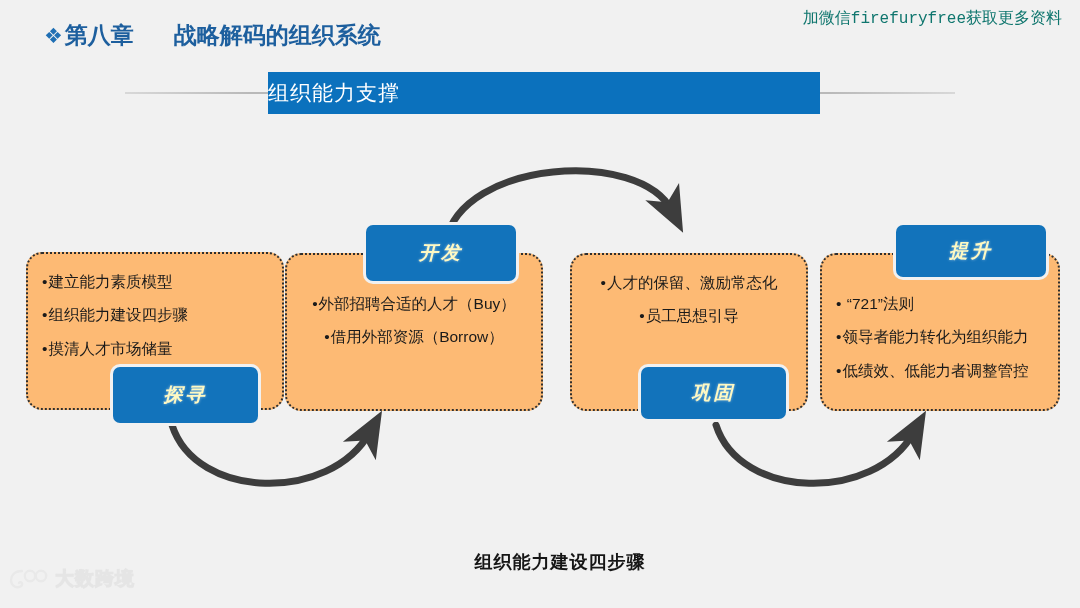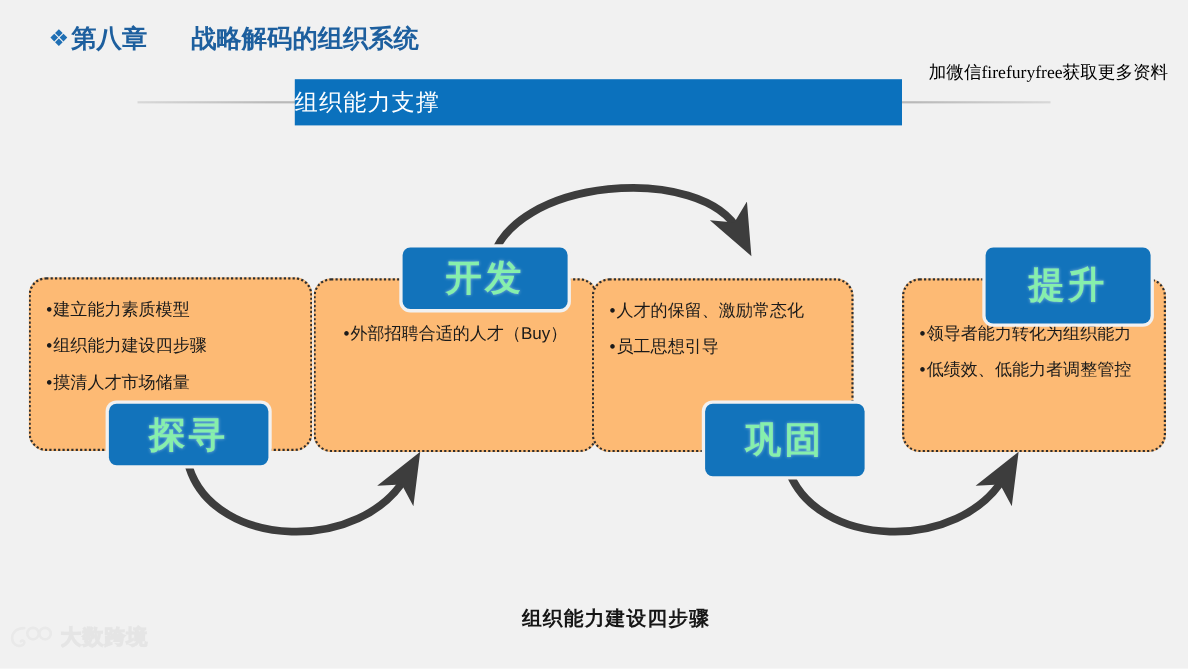--- a/index.html
+++ b/index.html
@@ -14,26 +14,25 @@
     background: #f1f1f1;
     overflow: hidden;
     font-family: "Liberation Sans", "DejaVu Sans", sans-serif;
   }
 
   
   .watermark {
     position: absolute;
     top: 8px;
     right: 18px;
-    font-family: Liberation Serif, serif;
+    font-family: Liberation Mono, monospace;
     font-size: 16px;
-    color: #000000;
+    color: #0f766e;
     letter-spacing: 0px;
     white-space: nowrap;
-    margin-top: 48px;
   }
 
   
   .chapter {
     position: absolute;
     left: 44px;
     top: 20px;
     display: flex;
     align-items: center;
     color: #1d5f9e;
@@ -114,25 +113,26 @@
   .step-tab {
     position: absolute;
     background: #1273bb;
     border-radius: 7px;
     box-shadow: 0 0 0 3px #f1f1f1;
     display: flex;
     align-items: center;
     justify-content: center;
   }
   .step-tab span {
-    color: #86efac;
-    font-size: 33px;
+    color: #fef9c3;
+    font-size: 19px;
     font-weight: 700;
     letter-spacing: 3px;
     text-shadow: 0 0 3px rgba(255,255,255,0.55);
+    font-style: italic;
   }
 
   
   .arrows {
     position: absolute;
     left: 0;
     top: 0;
     width: 1080px;
     height: 608px;
     pointer-events: none;
@@ -207,56 +207,58 @@
 
   <div class="card" style="left:26px; top:252px; width:258px; height:158px;">
     <div class="bullets" style="top:20px;">
       <ul>
         <li><span class="dot">•</span><span>建立能力素质模型</span></li>
         <li><span class="dot">•</span><span>组织能力建设四步骤</span></li>
         <li><span class="dot">•</span><span>摸清人才市场储量</span></li>
       </ul>
     </div>
   </div>
-  <div class="step-tab" style="left:99px; top:367px; width:145px; height:56px;">
+  <div class="step-tab" style="left:113px; top:367px; width:145px; height:56px;">
     <span>探寻</span>
   </div>
 
   <div class="card" style="left:285px; top:253px; width:258px; height:158px;">
     <div class="bullets" style="top:41px;text-align:center;">
       <ul>
         <li><span class="dot">•</span><span>外部招聘合适的人才（Buy）</span></li>
+        <li><span class="dot">•</span><span>借用外部资源（Borrow）</span></li>
       </ul>
     </div>
   </div>
   <div class="step-tab" style="left:366px; top:225px; width:150px; height:56px;">
     <span>开发</span>
   </div>
 
-  <div class="card" style="left:538px; top:253px; width:238px; height:158px;">
+  <div class="card" style="left:570px; top:253px; width:238px; height:158px;text-align:center;">
     <div class="bullets" style="top:20px;">
       <ul>
         <li><span class="dot">•</span><span>人才的保留、激励常态化</span></li>
         <li><span class="dot">•</span><span>员工思想引导</span></li>
       </ul>
     </div>
   </div>
-  <div class="step-tab" style="left:641px; top:367px; width:145px; height:66px;">
+  <div class="step-tab" style="left:641px; top:367px; width:145px; height:52px;">
     <span>巩固</span>
   </div>
 
   <div class="card" style="left:820px; top:253px; width:240px; height:158px;">
     <div class="bullets" style="top:41px;">
       <ul>
+        <li><span class="dot">•&nbsp;</span><span>“721”法则</span></li>
         <li><span class="dot">•</span><span>领导者能力转化为组织能力</span></li>
         <li><span class="dot">•</span><span>低绩效、低能力者调整管控</span></li>
       </ul>
     </div>
   </div>
-  <div class="step-tab" style="left:896px; top:225px; width:150px; height:69px;">
+  <div class="step-tab" style="left:896px; top:225px; width:150px; height:52px;">
     <span>提升</span>
   </div>
 
   <div class="caption">组织能力建设四步骤</div>
 
   <div class="logo">
     <span class="mark">
       <svg width="40" height="22" viewBox="0 0 40 22">
         <path d="M14 3 C6 3 3 8 3 12 C3 17 7 20 11 19 C13.5 18.4 14.6 16.6 14 15.3 C13.4 14 11.6 14 11 15" fill="none" stroke="#e3e3e3" stroke-width="2.4" stroke-linecap="round"></path>
         <circle cx="22" cy="8" r="5.2" fill="none" stroke="#e3e3e3" stroke-width="2.4"></circle>

